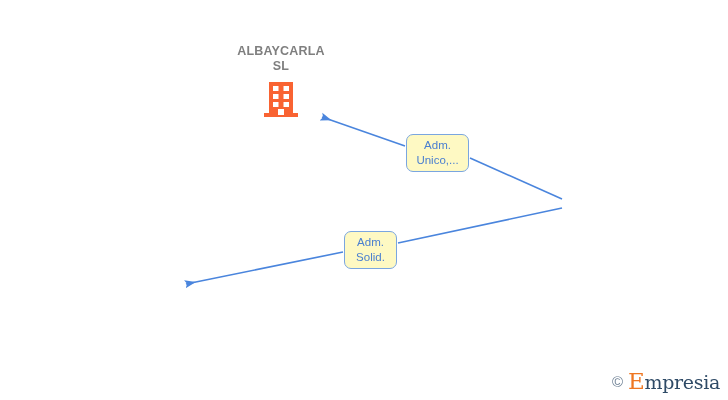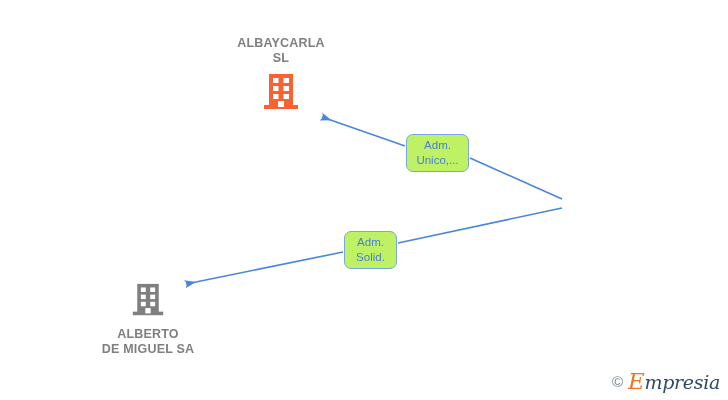--- a/index.html
+++ b/index.html
@@ -53,21 +53,21 @@
     font-weight: normal;
     letter-spacing: 0;
   }
   .node-icon {
     display: block;
   }
 
   
   #node-albaycarla {
     left: 281px;
-    top: 36px;
+    top: 44px;
   }
   #node-albaycarla .node-label {
     margin-bottom: 6px;
   }
 
   
   #node-alberto {
     left: 148px;
     top: 282px;
   }
@@ -83,21 +83,21 @@
   #node-persona .node-label {
     margin-top: 5px;
   }
 
   
   .edge-label {
     position: absolute;
     box-sizing: border-box;
     border: 1.4px solid #7aa6e0;
     border-radius: 7px;
-    background: #bef264;
+    background: #fef9c3;
     color: #4a7fd0;
     font-size: 11.5px;
     line-height: 15px;
     text-align: center;
     white-space: pre-line;
     padding: 4px 12px 5px;
     display: flex;
     align-items: center;
     justify-content: center;
   }
@@ -123,21 +123,20 @@
     align-items: center;
     gap: 5px;
   }
   #watermark .wm-c {
     color: #6f8296;
     font-size: 15px;
     line-height: 1;
   }
   #watermark .wm-word {
     font-family: "DejaVu Serif", serif;
-    font-style: italic;
     font-size: 19px;
     line-height: 1;
     color: #2e4a66;
     letter-spacing: -0.3px;
   }
   #watermark .wm-word .wm-e {
     color: #ef7722;
     font-size: 23px;
   }
 </style>
@@ -177,41 +176,20 @@
           <rect x="11" y="14" width="5.5" height="5"></rect>
           <rect x="21.5" y="14" width="5.5" height="5"></rect>
           <rect x="11" y="22" width="5.5" height="5"></rect>
           <rect x="21.5" y="22" width="5.5" height="5"></rect>
           <rect x="16" y="29" width="6" height="6"></rect>
         </g>
       </svg>
     </span>
   </div>
 
-  <div class="node node-company" id="node-alberto">
-    <span class="node-icon">
-      <svg width="34" height="36" viewBox="0 0 38 40" xmlns="http://www.w3.org/2000/svg">
-        <g fill="#7f7f7f">
-          <rect x="7" y="2" width="24" height="33"></rect>
-          <rect x="2" y="33" width="34" height="4"></rect>
-        </g>
-        <g fill="#ffffff">
-          <rect x="11" y="6" width="5.5" height="5"></rect>
-          <rect x="21.5" y="6" width="5.5" height="5"></rect>
-          <rect x="11" y="14" width="5.5" height="5"></rect>
-          <rect x="21.5" y="14" width="5.5" height="5"></rect>
-          <rect x="11" y="22" width="5.5" height="5"></rect>
-          <rect x="21.5" y="22" width="5.5" height="5"></rect>
-          <rect x="16" y="29" width="6" height="6"></rect>
-        </g>
-      </svg>
-    </span>
-    <div class="node-label">ALBERTO
-DE MIGUEL SA</div>
-  </div>
 
 
   <div class="edge-label" id="edge-label-unico">Adm.
 Unico,...</div>
 
   <div class="edge-label" id="edge-label-solid">Adm.
 Solid.</div>
 
   <div id="watermark">
     <span class="wm-c">©</span>

